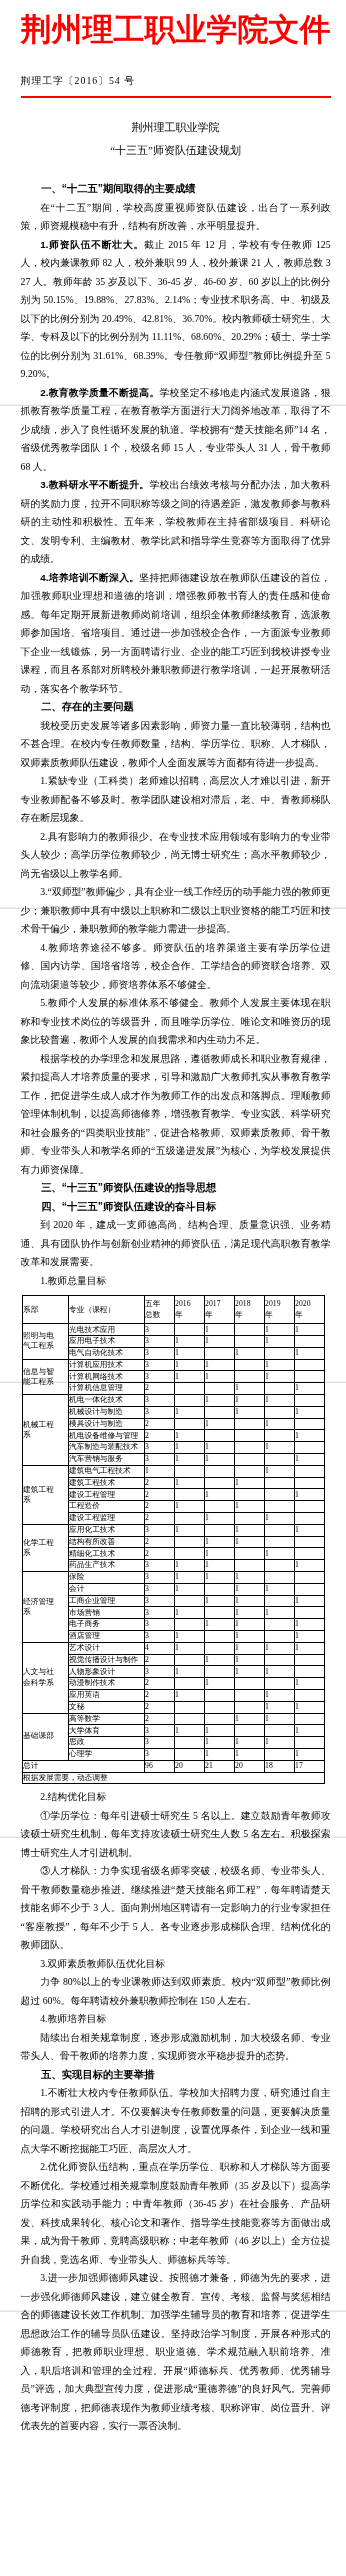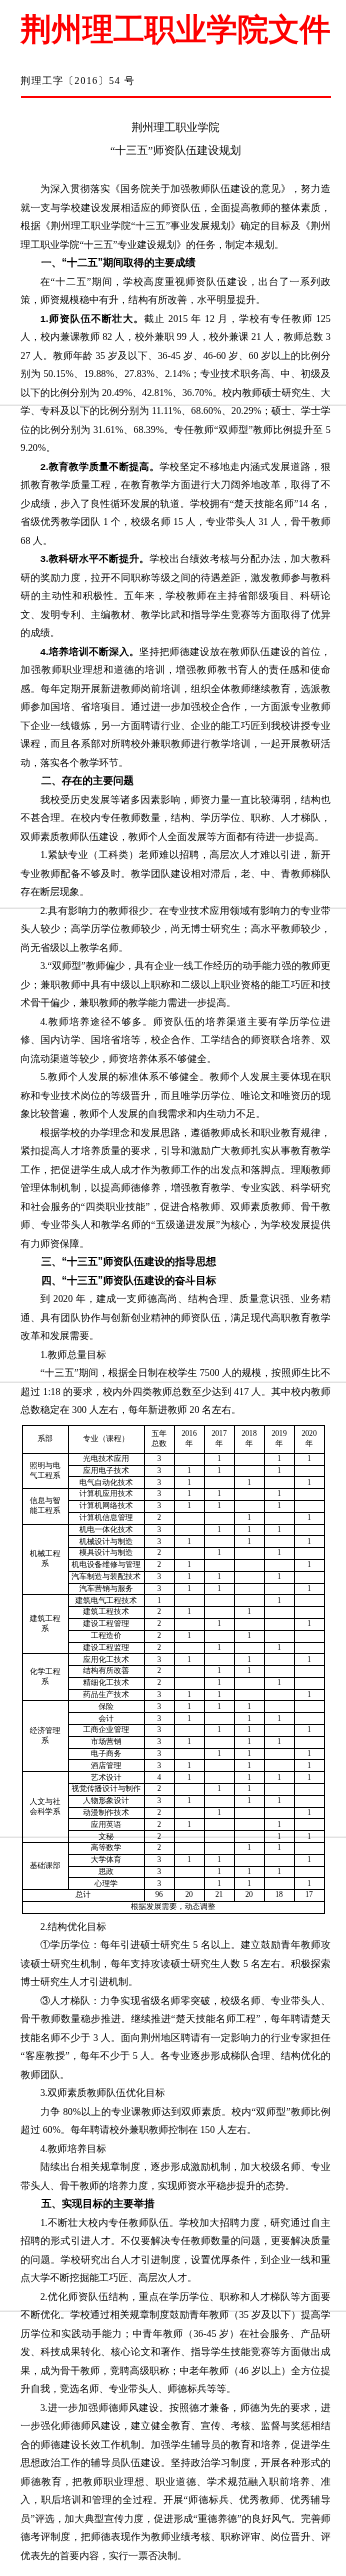--- a/index.html
+++ b/index.html
@@ -16,21 +16,21 @@
   }
   .doc-number{margin-top:23px;font-size:9.8px;text-align:left;letter-spacing:1px;}
   .red-rule{margin-top:7.7px;height:2.1px;background:#fe0000;}
   .doc-title{margin-top:17.5px;font-size:11px;line-height:23px;text-align:center;}
   .body-block{margin-top:18.5px;}
   .para{font-size:9.8px;line-height:18.5px;text-align:justify;text-indent:2em;margin:0;word-break:break-all;}
   .para.heading{font-family:"Liberation Sans","DejaVu Sans",sans-serif;font-weight:bold;font-size:10.3px;}
   .para .lead{font-family:Liberation Sans, sans-serif;font-weight:bold;}
   table.plan{
     border-collapse:collapse;margin:5.2px 0 4.1px 1px;width:288px;
-    font-size:7.7px;text-align:center;table-layout:fixed;
+    font-size:7.7px;text-align:left;table-layout:fixed;
   }
   table.plan th,table.plan td{
     border:0.5px solid #000;padding:0 0.5px;line-height:10.3px;height:10.8px;
     white-space:pre-line;font-weight:normal;overflow:hidden;
   }
   table.plan th{height:27px;}
   table.plan col.c-dept{width:46px;}
   table.plan col.c-major{width:76px;}
   table.plan col.c-num{width:30px;}
 </style>
@@ -48,40 +48,38 @@
 <div class="content">
   <div class="masthead">荆州理工职业学院文件</div>
   <div class="doc-number">荆理工字〔2016〕54 号</div>
   <div class="red-rule"></div>
   <div class="doc-title">
     <div>荆州理工职业学院</div>
     <div>“十三五”师资队伍建设规划</div>
   </div>
 
   <div id="body-part1" class="body-block">
-      <p class="para">为深入贯彻落实《国务院关于加强教师队伍建设的意见》，努力造就一支与学校建设发展相适应的师资队伍，全面提高教师的整体素质，根据《荆州理工职业学院“十三五”事业发展规划》确定的目标及《荆州理工职业学院“十三五”专业建设规划》的任务，制定本规划。</p>
       <p class="para heading">一、“十二五”期间取得的主要成绩</p>
       <p class="para">在“十二五”期间，学校高度重视师资队伍建设，出台了一系列政策，师资规模稳中有升，结构有所改善，水平明显提升。</p>
       <p class="para"><span class="lead">1.师资队伍不断壮大。</span>截止 2015 年 12 月，学校有专任教师 125 人，校内兼课教师 82 人，校外兼职 99 人，校外兼课 21 人，教师总数 327 人。教师年龄 35 岁及以下、36-45 岁、46-60 岁、60 岁以上的比例分别为 50.15%、19.88%、27.83%、2.14%；专业技术职务高、中、初级及以下的比例分别为 20.49%、42.81%、36.70%。校内教师硕士研究生、大学、专科及以下的比例分别为 11.11%、68.60%、20.29%；硕士、学士学位的比例分别为 31.61%、68.39%。专任教师“双师型”教师比例提升至 59.20%。</p>
       <p class="para"><span class="lead">2.教育教学质量不断提高。</span>学校坚定不移地走内涵式发展道路，狠抓教育教学质量工程，在教育教学方面进行大刀阔斧地改革，取得了不少成绩，步入了良性循环发展的轨道。学校拥有“楚天技能名师”14 名，省级优秀教学团队 1 个，校级名师 15 人，专业带头人 31 人，骨干教师 68 人。</p>
       <p class="para"><span class="lead">3.教科研水平不断提升。</span>学校出台绩效考核与分配办法，加大教科研的奖励力度，拉开不同职称等级之间的待遇差距，激发教师参与教科研的主动性和积极性。五年来，学校教师在主持省部级项目、科研论文、发明专利、主编教材、教学比武和指导学生竞赛等方面取得了优异的成绩。</p>
       <p class="para"><span class="lead">4.培养培训不断深入。</span>坚持把师德建设放在教师队伍建设的首位，加强教师职业理想和道德的培训，增强教师教书育人的责任感和使命感。每年定期开展新进教师岗前培训，组织全体教师继续教育，选派教师参加国培、省培项目。通过进一步加强校企合作，一方面派专业教师下企业一线锻炼，另一方面聘请行业、企业的能工巧匠到我校讲授专业课程，而且各系部对所聘校外兼职教师进行教学培训，一起开展教研活动，落实各个教学环节。</p>
       <p class="para heading">二、存在的主要问题</p>
       <p class="para">我校受历史发展等诸多因素影响，师资力量一直比较薄弱，结构也不甚合理。在校内专任教师数量，结构、学历学位、职称、人才梯队，双师素质教师队伍建设，教师个人全面发展等方面都有待进一步提高。</p>
       <p class="para">1.紧缺专业（工科类）老师难以招聘，高层次人才难以引进，新开专业教师配备不够及时。教学团队建设相对滞后，老、中、青教师梯队存在断层现象。</p>
       <p class="para">2.具有影响力的教师很少。在专业技术应用领域有影响力的专业带头人较少；高学历学位教师较少，尚无博士研究生；高水平教师较少，尚无省级以上教学名师。</p>
       <p class="para">3.“双师型”教师偏少，具有企业一线工作经历的动手能力强的教师更少；兼职教师中具有中级以上职称和二级以上职业资格的能工巧匠和技术骨干偏少，兼职教师的教学能力需进一步提高。</p>
       <p class="para">4.教师培养途径不够多。师资队伍的培养渠道主要有学历学位进修、国内访学、国培省培等，校企合作、工学结合的师资联合培养、双向流动渠道等较少，师资培养体系不够健全。</p>
       <p class="para">5.教师个人发展的标准体系不够健全。教师个人发展主要体现在职称和专业技术岗位的等级晋升，而且唯学历学位、唯论文和唯资历的现象比较普遍，教师个人发展的自我需求和内生动力不足。</p>
       <p class="para">根据学校的办学理念和发展思路，遵循教师成长和职业教育规律，紧扣提高人才培养质量的要求，引导和激励广大教师扎实从事教育教学工作，把促进学生成人成才作为教师工作的出发点和落脚点。理顺教师管理体制机制，以提高师德修养，增强教育教学、专业实践、科学研究和社会服务的“四类职业技能”，促进合格教师、双师素质教师、骨干教师、专业带头人和教学名师的“五级递进发展”为核心，为学校发展提供有力师资保障。</p>
       <p class="para heading">三、“十三五”师资队伍建设的指导思想</p>
       <p class="para heading">四、“十三五”师资队伍建设的奋斗目标</p>
       <p class="para">到 2020 年，建成一支师德高尚、结构合理、质量意识强、业务精通、具有团队协作与创新创业精神的师资队伍，满足现代高职教育教学改革和发展需要。</p>
       <p class="para">1.教师总量目标</p>
-      <p class="para">“十三五”期间，根据全日制在校学生 7500 人的规模，按照师生比不超过 1:18 的要求，校内外四类教师总数至少达到 417 人。其中校内教师总数稳定在 300 人左右，每年新进教师 20 名左右。</p>
     </div>
 
   <table class="plan">
     <colgroup>
       <col class="c-dept">
         <col class="c-major">
         <col class="c-num">
         <col class="c-num">
       <col class="c-num">
         <col class="c-num">

